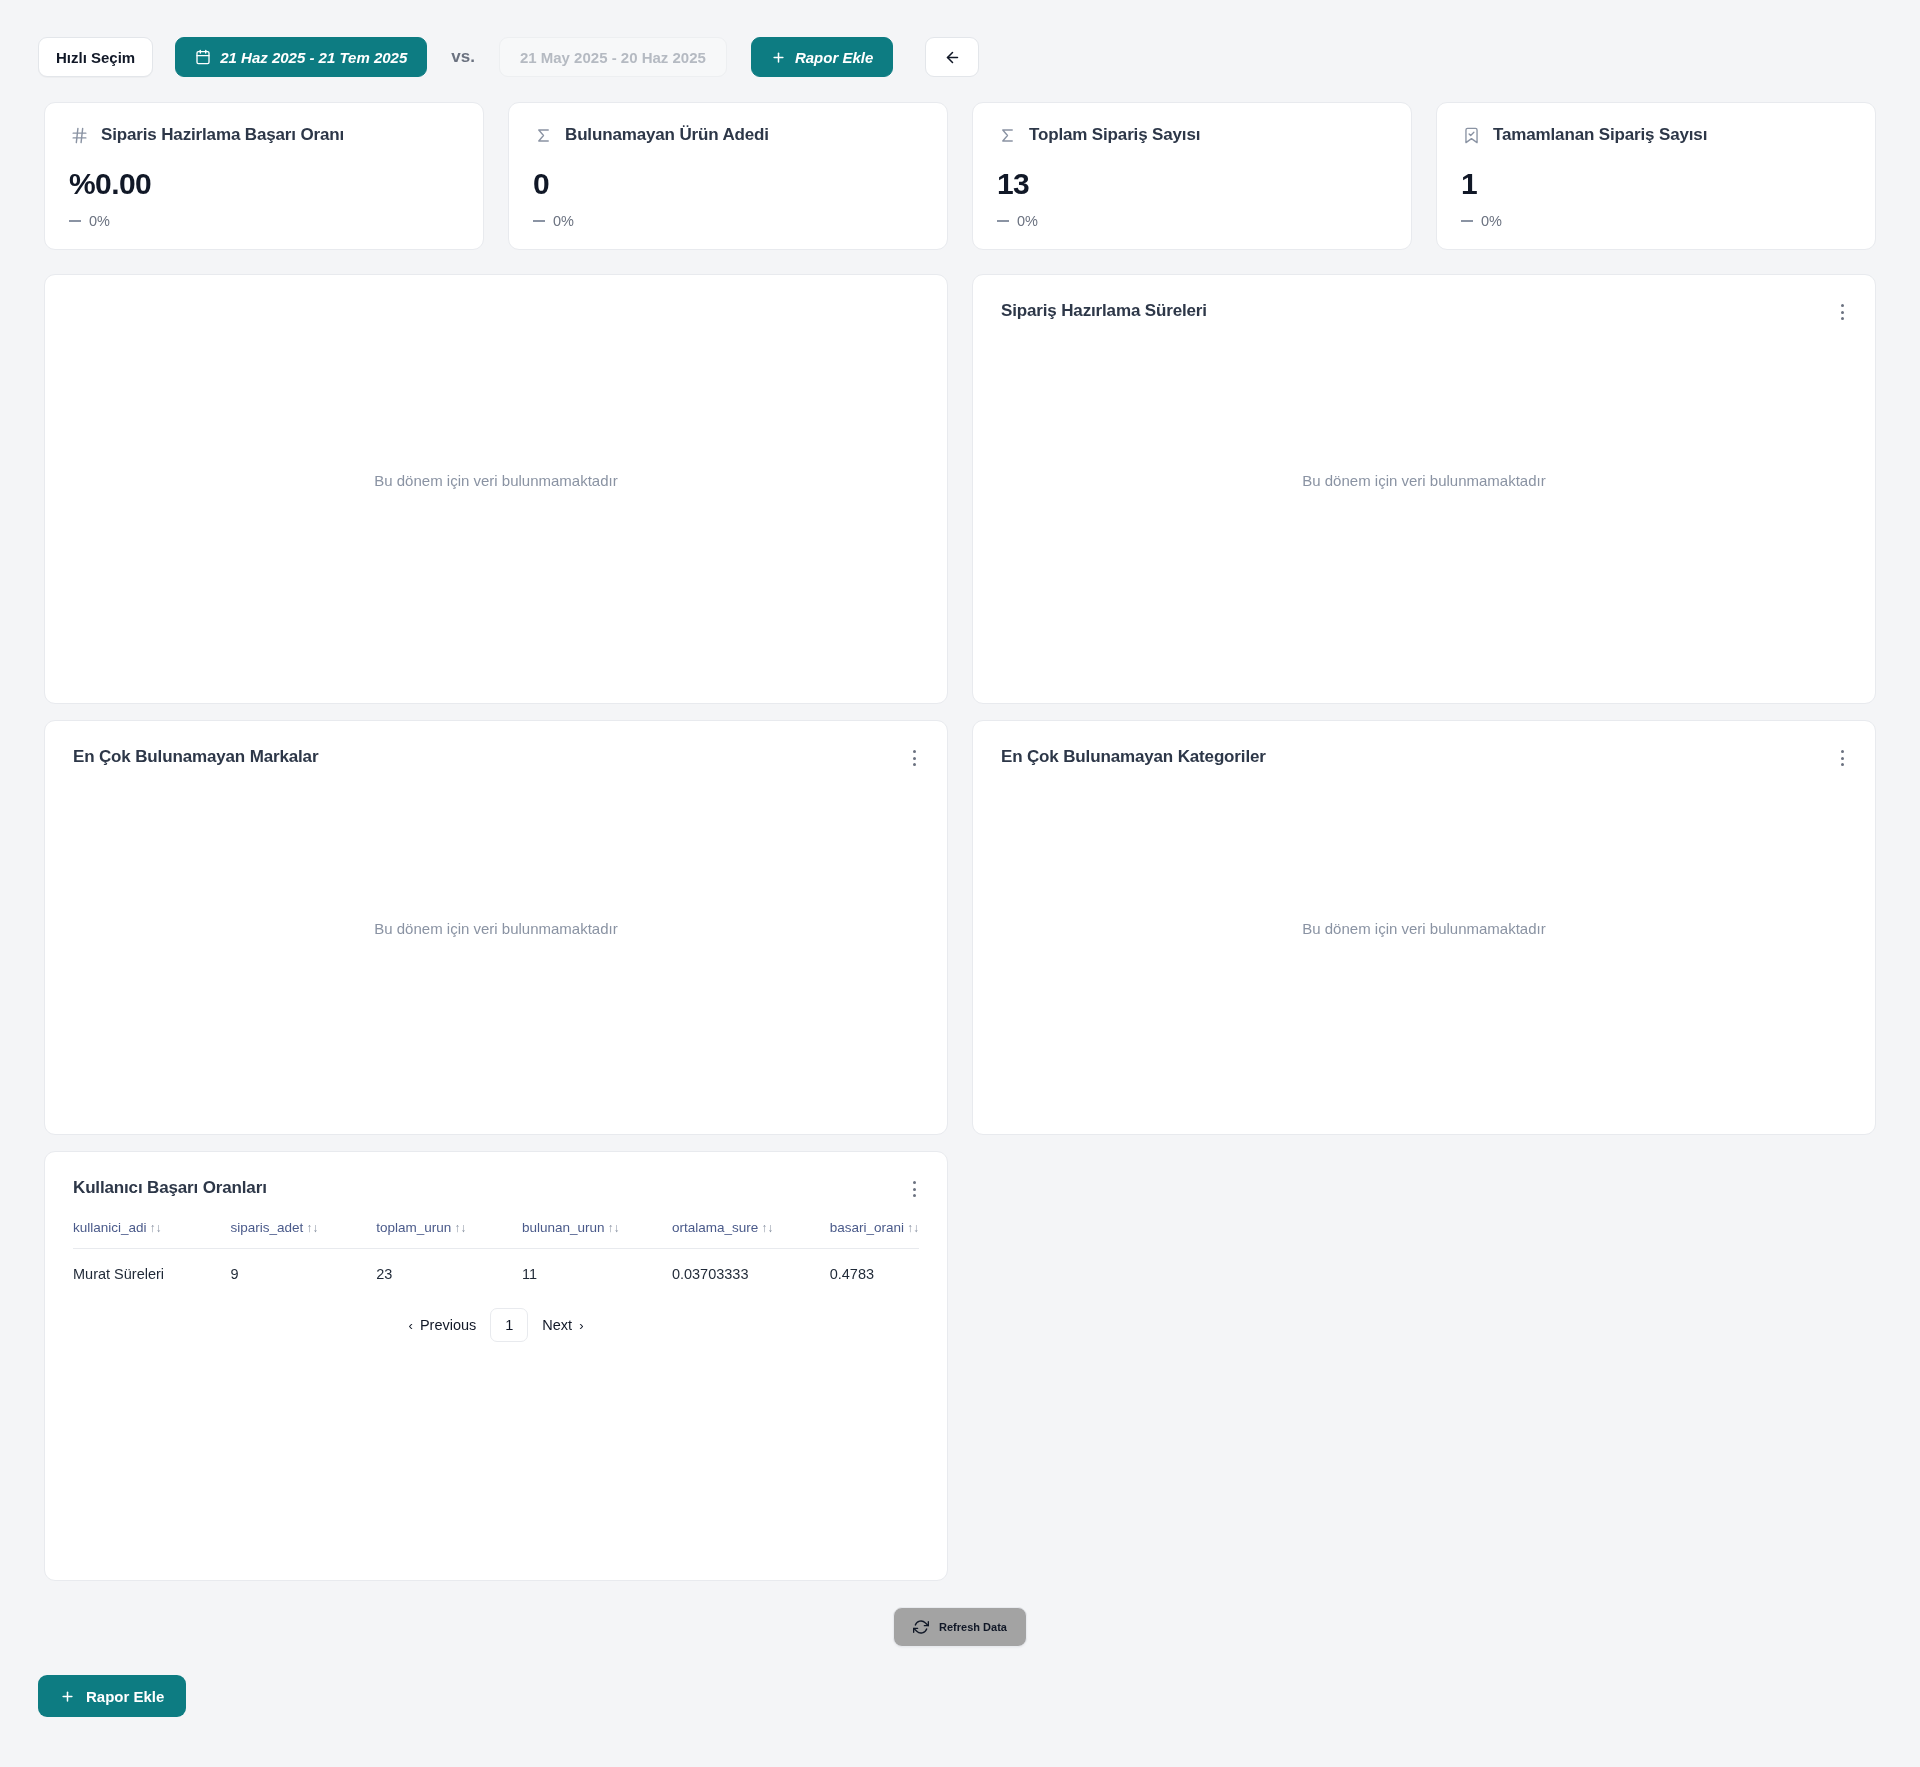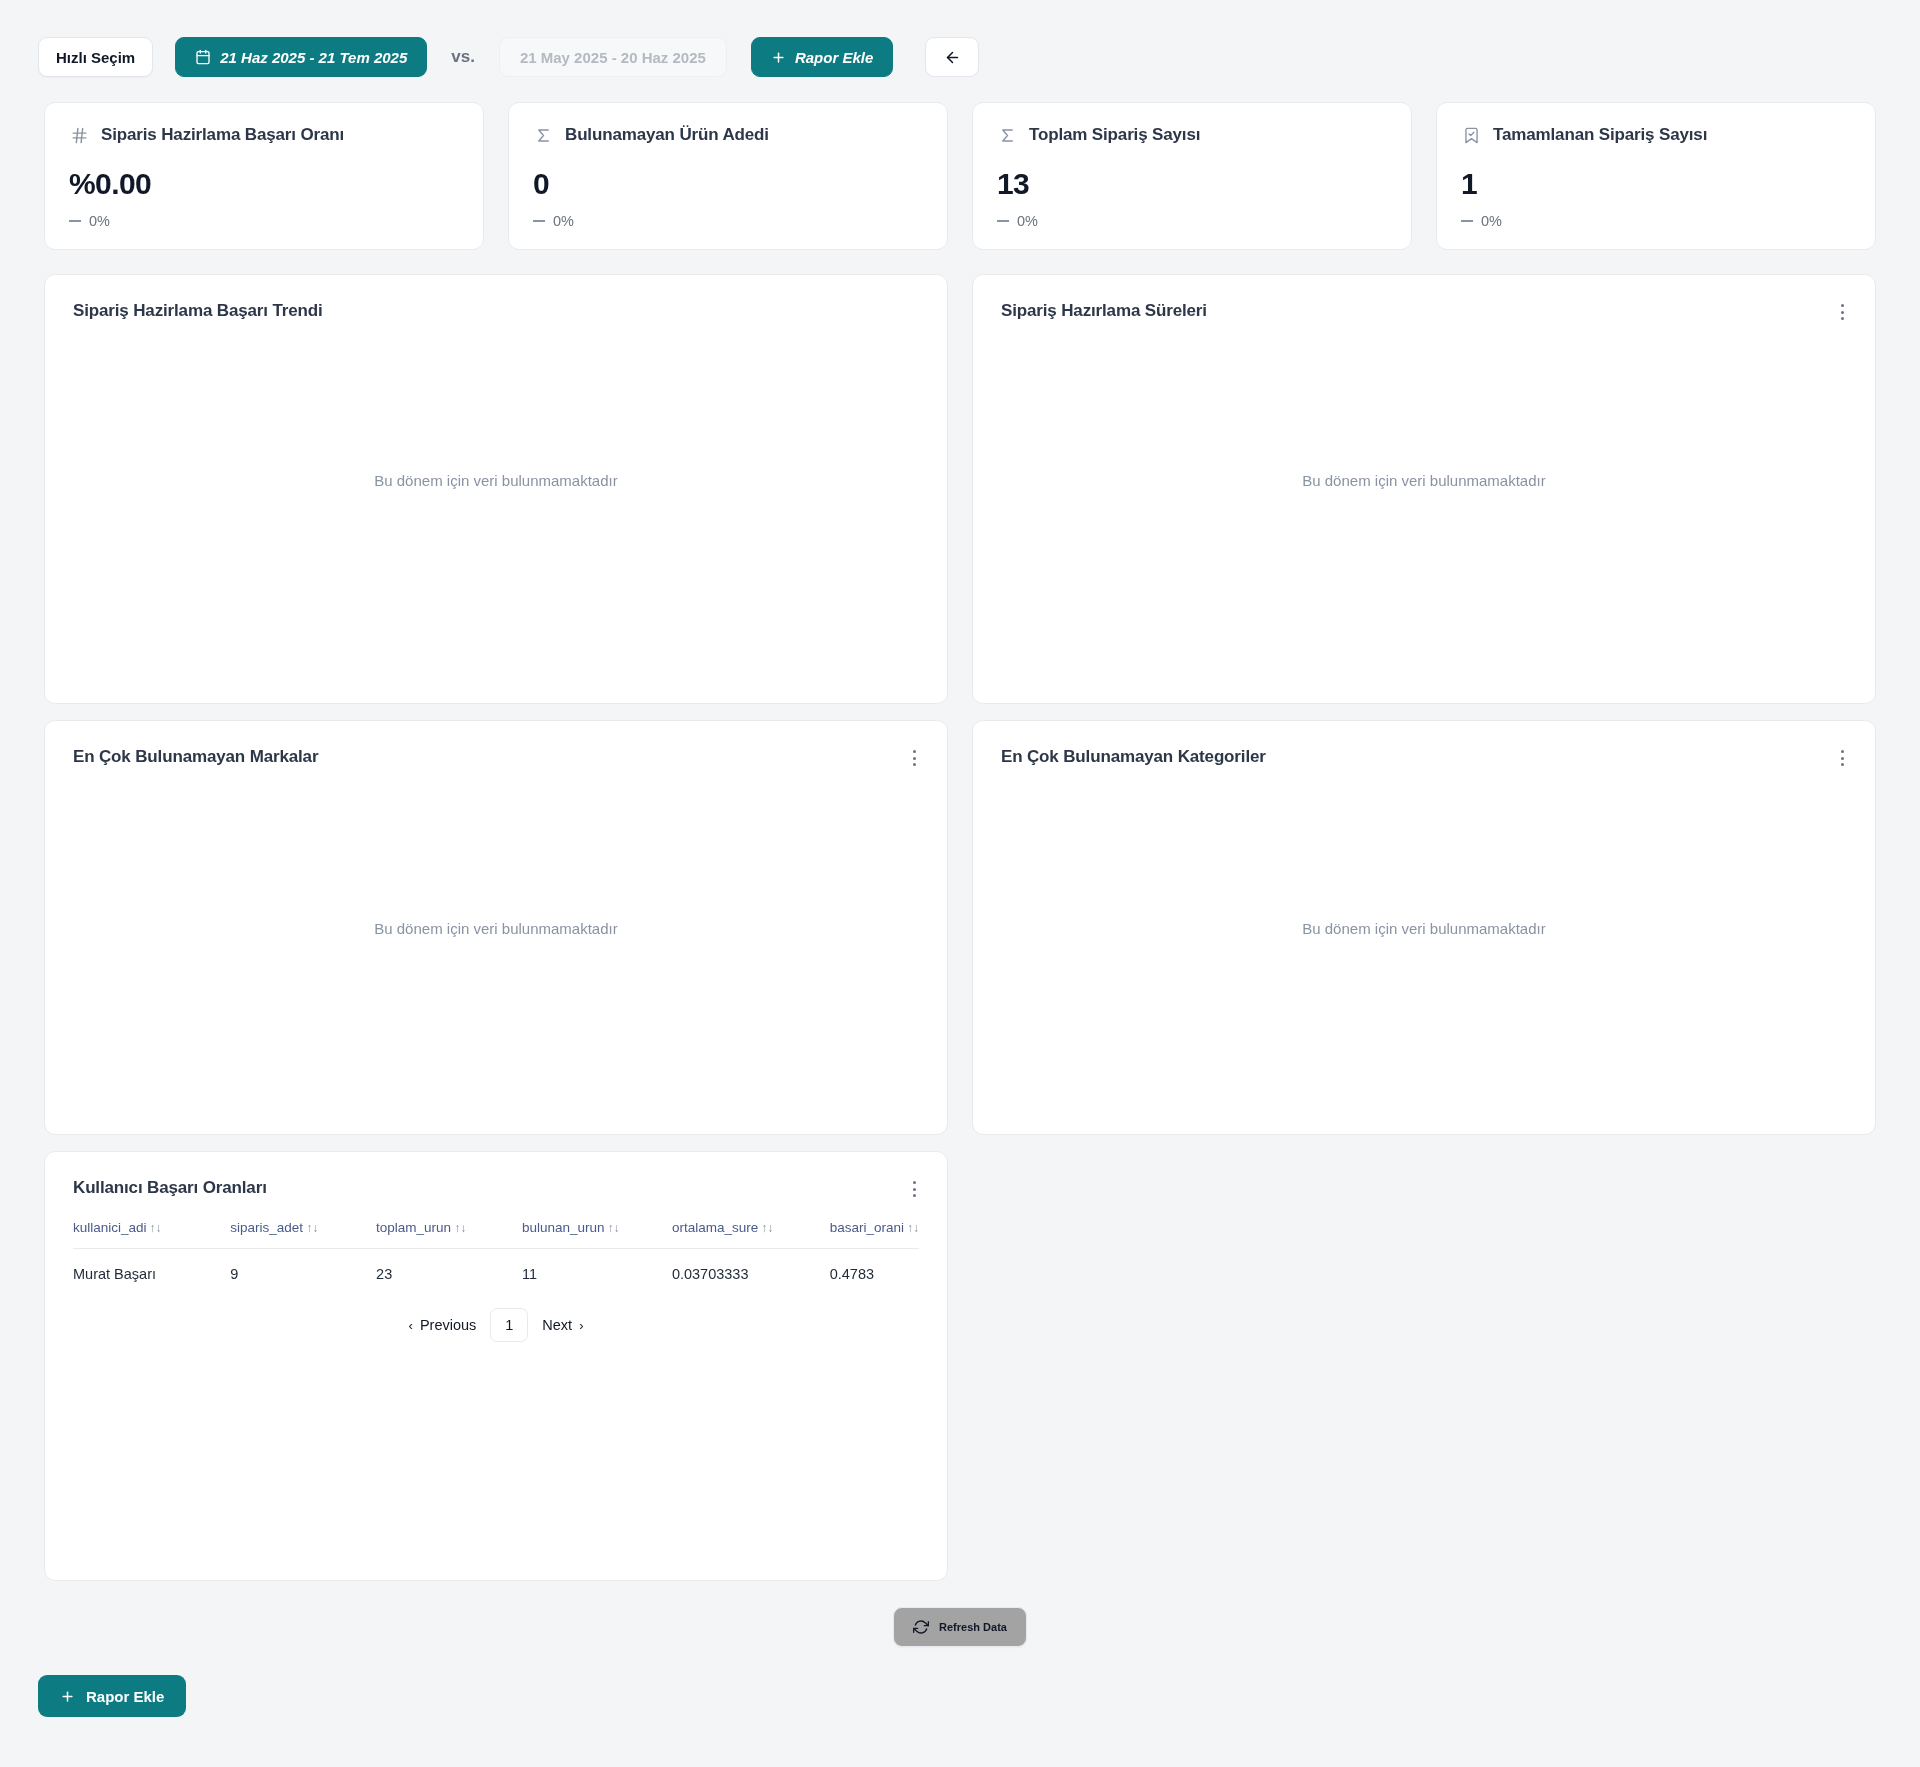--- a/index.html
+++ b/index.html
@@ -376,21 +376,20 @@
         <span>0%</span>
       </div>
     </div>
 
   </div>
 
   <div class="panels">
 
     <div class="panel-row">
       <div class="panel panel-tall">
-        <div class="panel-title">Sipariş Hazirlama Başarı Trendi</div>
         <div class="empty-msg">Bu dönem için veri bulunmamaktadır</div>
       </div>
       <div class="panel panel-tall">
         <div class="panel-title">Sipariş Hazırlama Süreleri</div>
         <div class="kebab">
             <i></i>
             <i></i>
             <i></i>
           </div>
         <div class="empty-msg">Bu dönem için veri bulunmamaktadır</div>
@@ -445,21 +444,21 @@
               <th class="col-4">
                 <span>ortalama_sure</span><span class="sort-ico">↑↓</span>
               </th>
               <th class="col-5">
                 <span>basari_orani</span><span class="sort-ico">↑↓</span>
               </th>
             </tr>
           </thead>
           <tbody>
             <tr>
-              <td>Murat Başarı</td>
+              <td>Murat Süreleri</td>
               <td>9</td>
               <td>23</td>
               <td>11</td>
               <td>0.03703333</td>
               <td>0.4783</td>
             </tr>
           </tbody>
         </table>
 
         <div class="pager">

